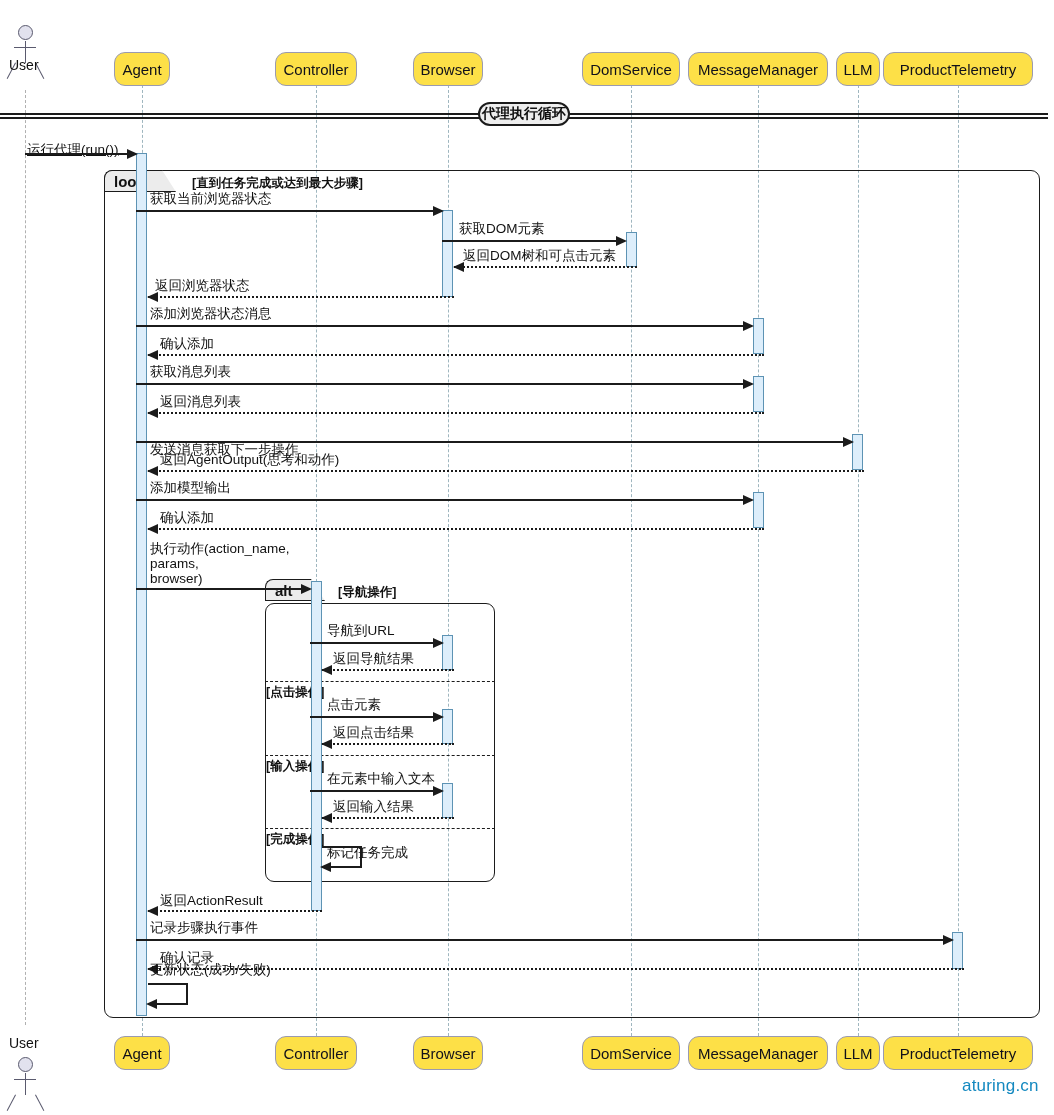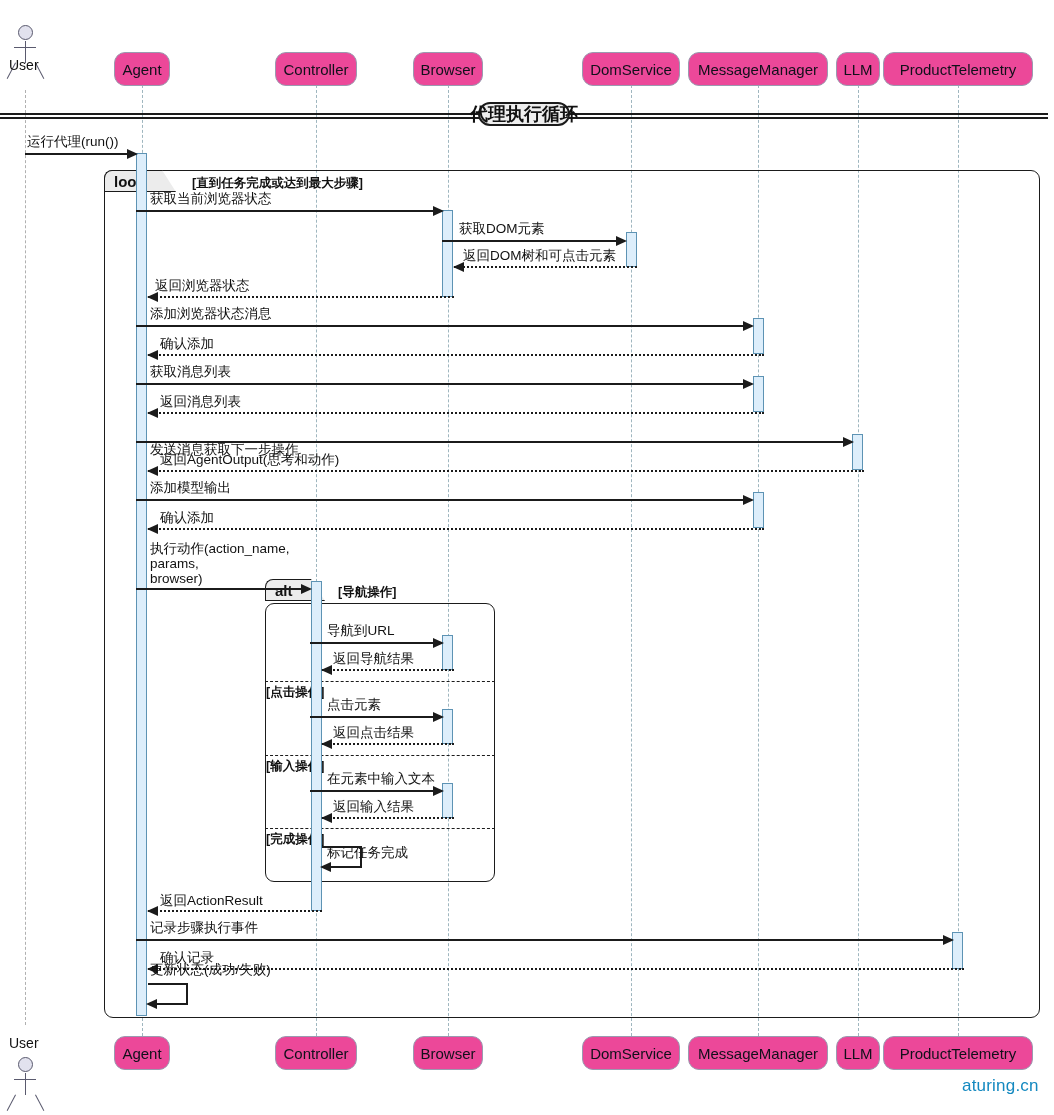--- a/index.html
+++ b/index.html
@@ -14,21 +14,21 @@
     background:#ffffff;
     overflow:hidden;
   }
   
   .abs{position:absolute;}
 
   
   .pbox{
     position:absolute;
     box-sizing:border-box;
-    background:#ec4899;
+    background:#fde047;
     border:1px solid #9a9ab0;
     border-radius:11px;
     color:#10101a;
     font-size:15px;
     line-height:1;
     display:flex;
     align-items:center;
     justify-content:center;
     white-space:nowrap;
     padding:16px 10px;
@@ -135,21 +135,21 @@
     border-top:2px solid #1b1b1b;
   }
   .titlepill{
     position:absolute;
     box-sizing:border-box;
     background:#eeeeee;
     border:2px solid #1b1b1b;
     border-radius:13px;
     height:24px;
     display:flex;align-items:center;justify-content:center;
-    font-weight:bold;font-size:18px;color:#111;
+    font-weight:bold;font-size:14px;color:#111;
     padding:0 12px;white-space:nowrap;
   }
 
   
   .selfbox{
     position:absolute;
     box-sizing:border-box;
     border:2px solid #1b1b1b;
     border-left:none;
     background:transparent;
@@ -213,21 +213,21 @@
       <div class="act" style="left: 753px; top: 376px; height: 36px;"></div>
       <div class="act" style="left: 852px; top: 434px; height: 36px;"></div>
       <div class="act" style="left: 753px; top: 492px; height: 36px;"></div>
       <div class="act" style="left: 311px; top: 581px; height: 330px;"></div>
       <div class="act" style="left: 442px; top: 635px; height: 35px;"></div>
       <div class="act" style="left: 442px; top: 709px; height: 35px;"></div>
       <div class="act" style="left: 442px; top: 783px; height: 35px;"></div>
       <div class="act" style="left: 952px; top: 932px; height: 37px;"></div>
     </div>
   <div id="layer-messages">
-      <div class="mlabel" style="left: 27px; top: 134px;">运行代理(run())</div>
+      <div class="mlabel" style="left: 27px; top: 142px; text-decoration: underline;">运行代理(run())</div>
       <div class="mline" style="left: 25px; top: 153px; width: 111px;"></div>
       <div class="ahead right" style="left: 127px; top: 149px;"></div>
       <div class="mlabel" style="left: 150px; top: 191px;">获取当前浏览器状态</div>
       <div class="mline" style="left: 136px; top: 210px; width: 306px;"></div>
       <div class="ahead right" style="left: 433px; top: 206px;"></div>
       <div class="mlabel" style="left: 459px; top: 221px;">获取DOM元素</div>
       <div class="mline" style="left: 442px; top: 240px; width: 183px;"></div>
       <div class="ahead right" style="left: 616px; top: 236px;"></div>
       <div class="mlabel" style="left: 463px; top: 248px;">返回DOM树和可点击元素</div>
       <div class="mline dotted" style="left: 454px; top: 266px; width: 183px;"></div>

